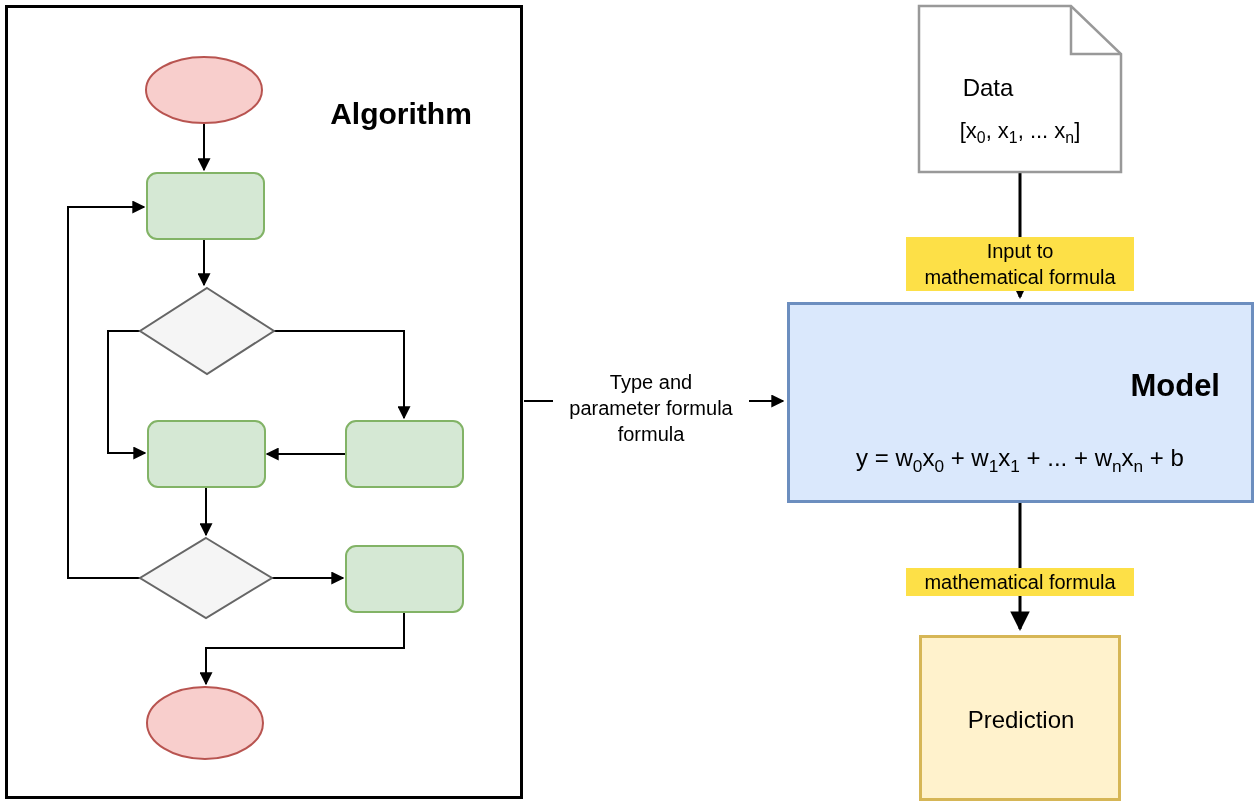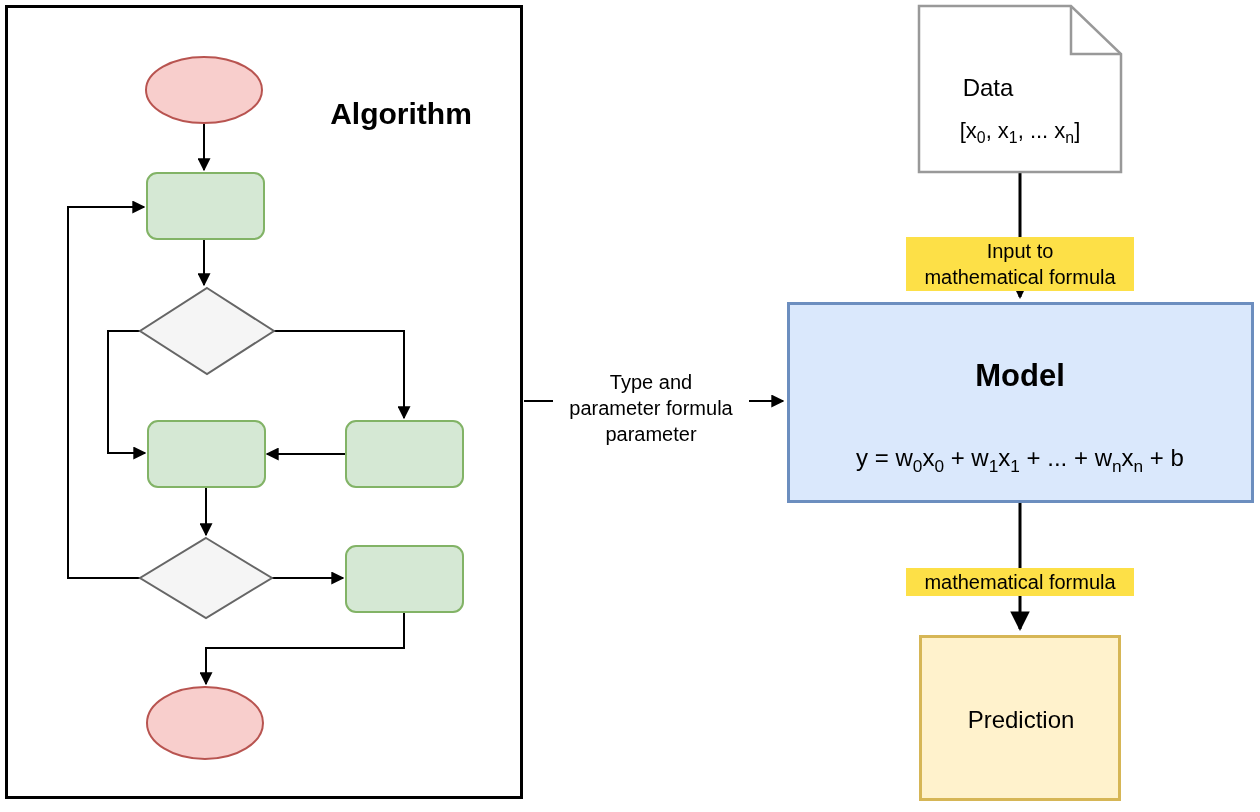--- a/index.html
+++ b/index.html
@@ -69,32 +69,32 @@
     <rect x="788.5" y="303.5" width="464" height="198" stroke-width="3" fill="#dae8fc" stroke="#6c8ebf"></rect>
 
     <rect x="920.5" y="636.5" width="199" height="163" stroke-width="3" fill="#fff2cc" stroke="#d6b656"></rect>
   </svg>
 
   <div class="label panel-title" style="left:251px; top:53px; width:300px;">Algorithm</div>
 
   <div class="label mid-label" style="left:553px; top:356px; width:196px;margin-top:12px;">
     <div>Type and</div>
     <div>parameter formula</div>
-    <div>parameter</div>
+    <div>formula</div>
   </div>
 
   <div class="label doc-title" style="left:888px; top:74px; width:200px;">Data</div>
   <div class="label doc-values" style="left:910px; top:118px; width:220px;"><span>[x</span><sub>0</sub><span>, x</span><sub>1</sub><span>, ... x</span><sub>n</sub><span>]</span></div>
 
   <div class="label flow-label" style="left:906px; top:209px; width:228px;">
     <div>Input to</div>
     <div>mathematical formula</div>
   </div>
 
-  <div class="label model-title" style="left:820px; top:358px; width:400px;">Model</div>
+  <div class="label model-title" style="left:820px; top:368px; width:400px;text-align:right;">Model</div>
   <div class="label model-formula" style="left:790px; top:444px; width:460px;text-align:center;"><span>y = w</span><sub>0</sub><span>x</span><sub>0</sub><span> + w</span><sub>1</sub><span>x</span><sub>1</sub><span> + ... + w</span><sub>n</sub><span>x</span><sub>n</sub><span> + b</span></div>
 
   <div class="label flow-label" style="left:906px; top:540px; width:228px;">
     <div>mathematical formula</div>
   </div>
 
   <div class="label pred-title" style="left:920px; top:706px; width:202px;">Prediction</div>
 
 </div>
 

